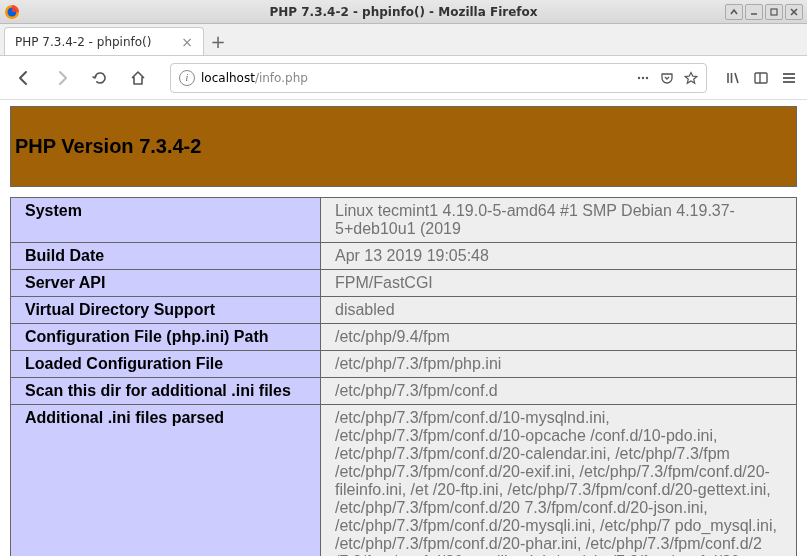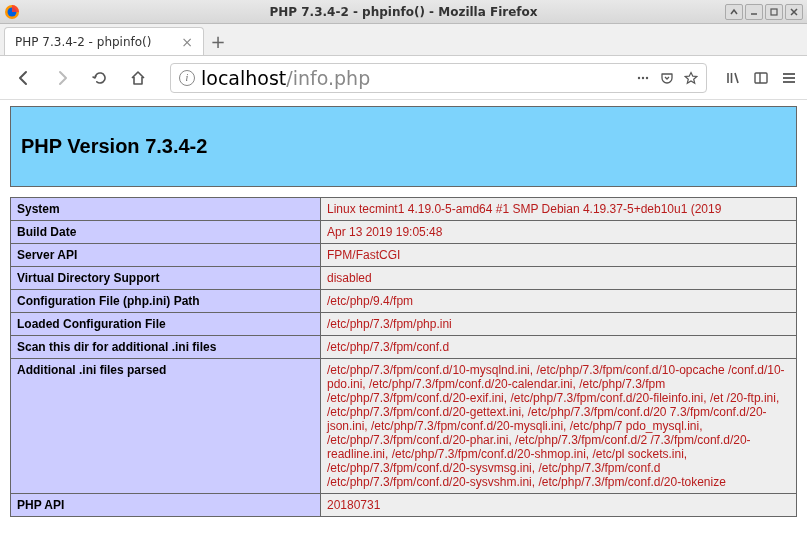--- a/index.html
+++ b/index.html
@@ -18,37 +18,37 @@
   .tab .tab-label { flex: 1; }
   .tab .close-x { color: #888; cursor: pointer; font-size: 14px; }
   .newtab { width: 28px; height: 28px; display: flex; align-items: center; justify-content: center; color: #666; font-size: 18px; cursor: pointer; }
   
   
   .toolbar { height: 44px; background: #fff; display: flex; align-items: center; padding: 0 10px; gap: 10px; border-bottom: 1px solid #ddd; }
   .navbtn { width: 28px; height: 28px; display: flex; align-items: center; justify-content: center; color: #555; cursor: pointer; border-radius: 4px; }
   .navbtn.disabled { color: #bbb; cursor: default; }
   .urlbar { flex: 1; height: 30px; border: 1px solid #ccc; border-radius: 4px; display: flex; align-items: center; padding: 0 8px; gap: 6px; margin: 0 8px; }
   .urlbar .info-i { width: 16px; height: 16px; border: 1px solid #888; border-radius: 50%; display: flex; align-items: center; justify-content: center; font-size: 10px; color: #666; font-style: italic; font-family: serif; }
-  .urlbar .url { flex: 1; font-size: 19px; color: #333; }
+  .urlbar .url { flex: 1; font-size: 12px; color: #333; }
   .urlbar .url .host { color: #000; }
   .urlbar .url .path { color: #888; }
   .urlbar .right-icons { display: flex; align-items: center; gap: 10px; color: #555; }
   .toolbar-right { display: flex; align-items: center; gap: 12px; color: #555; }
   .icon { display: inline-flex; align-items: center; justify-content: center; }
   
   
   .viewport { height: calc(556px - 24px - 32px - 44px); background: #fff; overflow: auto; padding: 6px 10px 10px 10px; }
   
-  .php-header { background: #7dd3fc; border: 1px solid #666; padding: 28px 10px; margin-bottom: 10px; }
+  .php-header { background: #a16207; border: 1px solid #666; padding: 28px 4px; margin-bottom: 10px; }
   .php-header h1 { font-size: 20px; font-weight: bold; color: #000; font-family: Arial, sans-serif; }
   
   table.phpinfo { width: 100%; border-collapse: collapse; font-family: Arial, sans-serif; }
-  table.phpinfo td { border: 1px solid #666; padding: 4px 6px; font-size: 12px; vertical-align: top; }
+  table.phpinfo td { border: 1px solid #666; padding: 4px 14px; font-size: 16px; vertical-align: top; }
   table.phpinfo td.e { background: #ccccff; font-weight: bold; width: 310px; color: #000; }
-  table.phpinfo td.v { background: #eee; color: #b91c1c; word-break: break-word; white-space: normal; }
+  table.phpinfo td.v { background: #eee; color: #737373; word-break: break-word; white-space: normal; }
   
   svg { display: block; }
 </style>
 </head>
 <body>
 
 <div class="titlebar">
   <span class="ff-logo">
     <svg viewBox="0 0 16 16">
         <circle cx="8" cy="8" r="7" fill="#ff9500"></circle>

